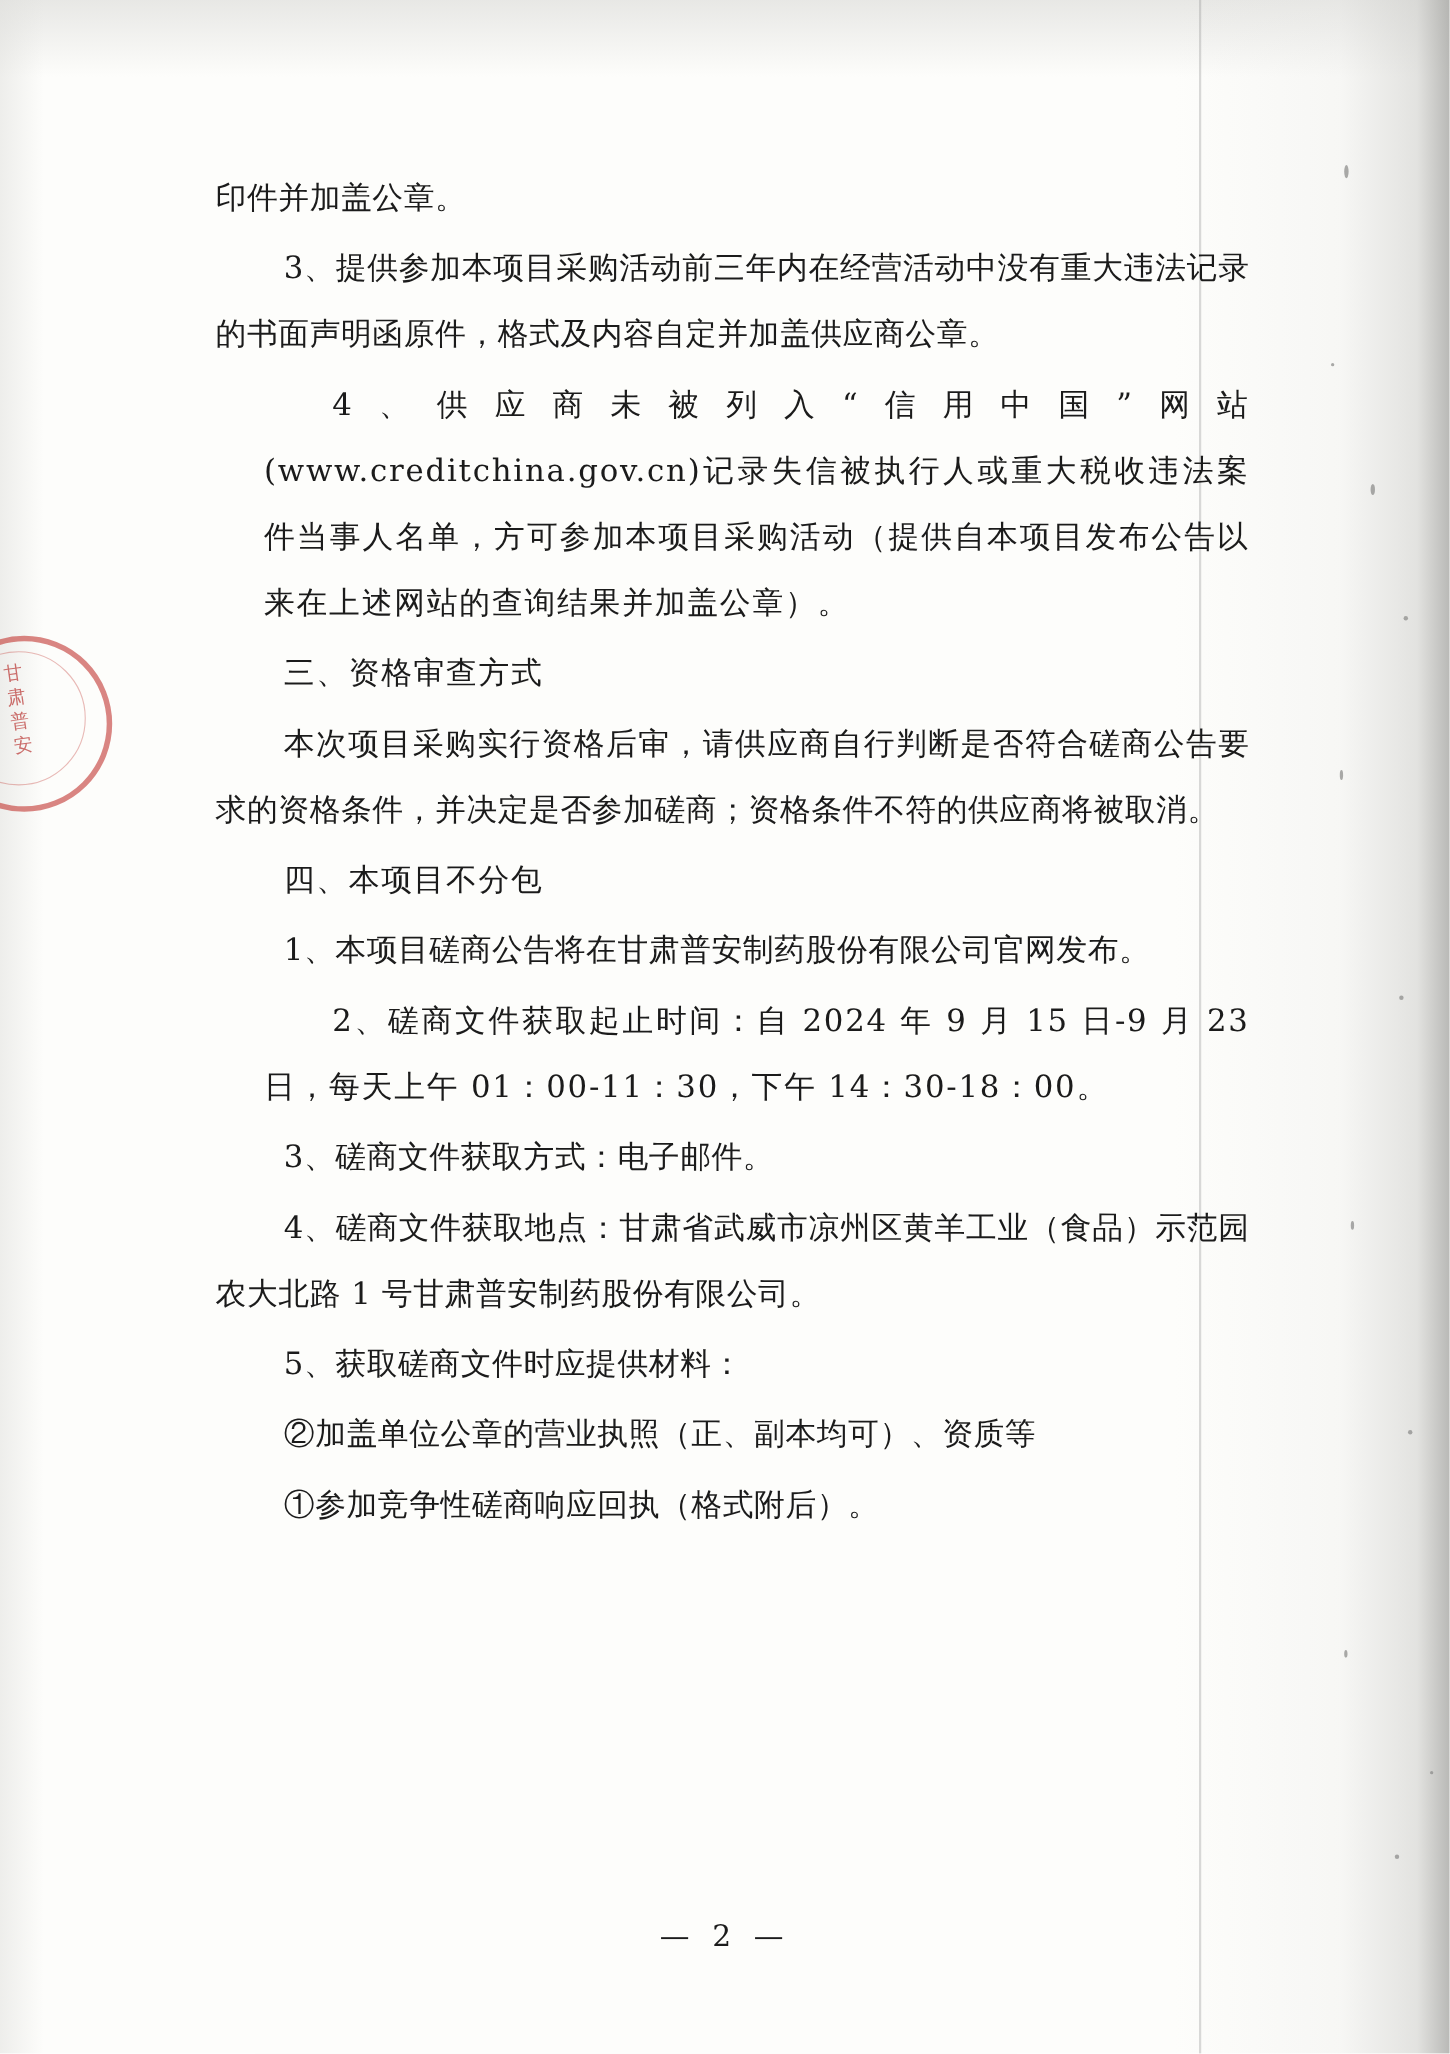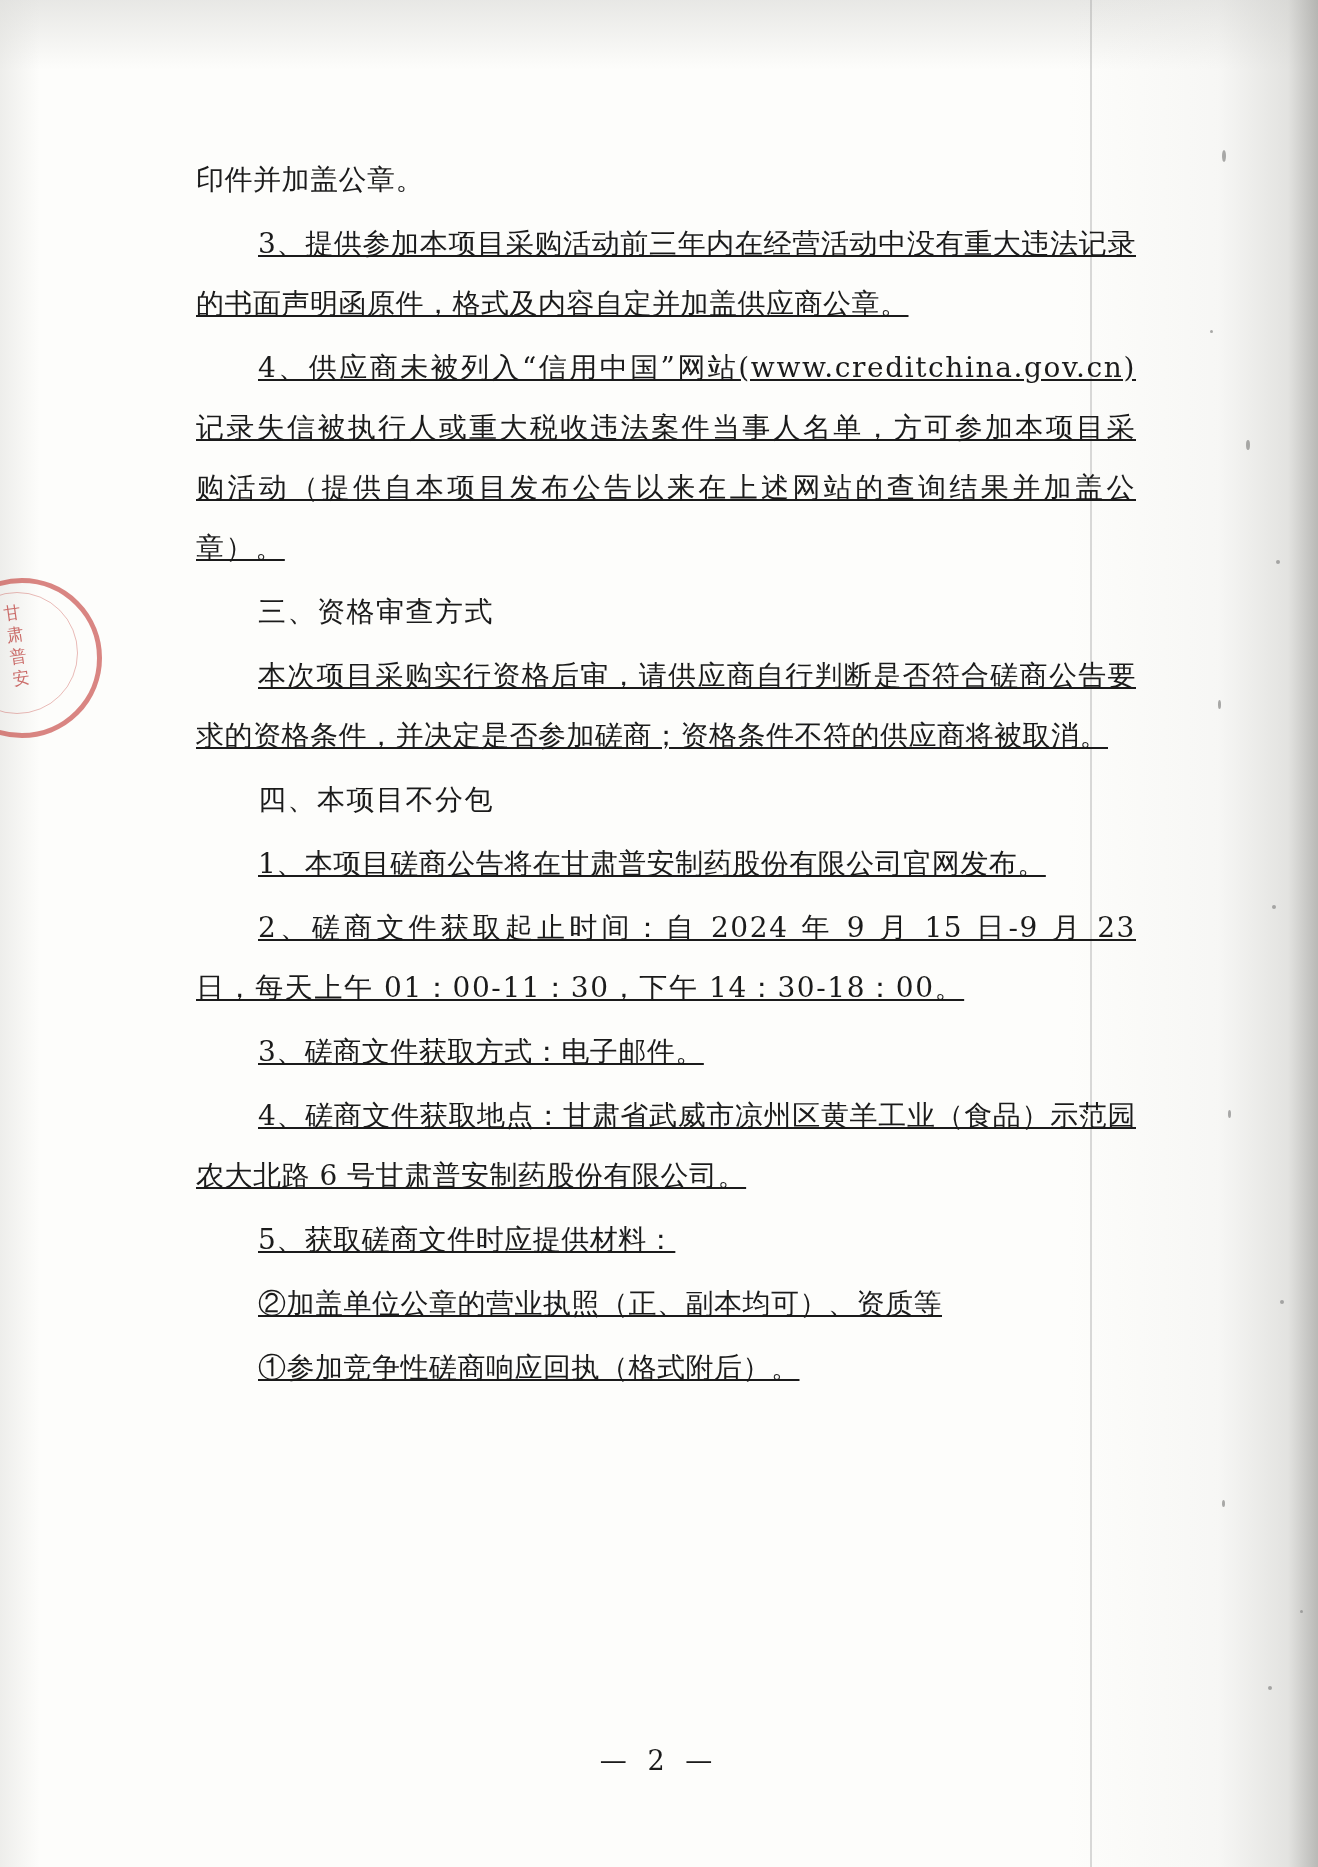--- a/index.html
+++ b/index.html
@@ -106,30 +106,30 @@
   p {
     margin: 0 0 4px 0;
     font-size: 28px;
     line-height: 60px;
     color: #1b1b1b;
     letter-spacing: 0.5px;
     text-align: justify;
   }
   p.indent {
     text-indent: 62px;
-    text-decoration: underline;
   }
   p.heading {
     text-indent: 62px;
     font-weight: normal;
     letter-spacing: 1.5px;
   }
   .mono {
     font-family: "DejaVu Serif", "Liberation Serif", serif;
     letter-spacing: 1.6px;
+    margin-left: 44px;
   }
   .page-number {
     position: absolute;
     left: 0;
     top: 1745px;
     width: 1318px;
     text-align: center;
     font-size: 27px;
     color: #1b1b1b;
     letter-spacing: 6px;
@@ -165,20 +165,20 @@
   <div class="content">
     <p class="plain">印件并加盖公章。</p>
     <p class="indent">3、提供参加本项目采购活动前三年内在经营活动中没有重大违法记录的书面声明函原件，格式及内容自定并加盖供应商公章。</p>
     <p class="indent mono">4、供应商未被列入“信用中国”网站(www.creditchina.gov.cn)记录失信被执行人或重大税收违法案件当事人名单，方可参加本项目采购活动（提供自本项目发布公告以来在上述网站的查询结果并加盖公章）。</p>
     <p class="heading">三、资格审查方式</p>
     <p class="indent">本次项目采购实行资格后审，请供应商自行判断是否符合磋商公告要求的资格条件，并决定是否参加磋商；资格条件不符的供应商将被取消。</p>
     <p class="heading">四、本项目不分包</p>
     <p class="indent">1、本项目磋商公告将在甘肃普安制药股份有限公司官网发布。</p>
     <p class="indent mono">2、磋商文件获取起止时间：自 2024 年 9 月 15 日-9 月 23 日，每天上午 01：00-11：30，下午 14：30-18：00。</p>
     <p class="indent">3、磋商文件获取方式：电子邮件。</p>
-    <p class="indent">4、磋商文件获取地点：甘肃省武威市凉州区黄羊工业（食品）示范园农大北路 6 号甘肃普安制药股份有限公司。</p>
+    <p class="indent">4、磋商文件获取地点：甘肃省武威市凉州区黄羊工业（食品）示范园农大北路 1 号甘肃普安制药股份有限公司。</p>
     <p class="indent">5、获取磋商文件时应提供材料：</p>
     <p class="indent">②加盖单位公章的营业执照（正、副本均可）、资质等</p>
     <p class="indent">①参加竞争性磋商响应回执（格式附后）。</p>
   </div>
 
   <div class="page-number">— 2 —</div>
 </div>
 
 </body></html>

